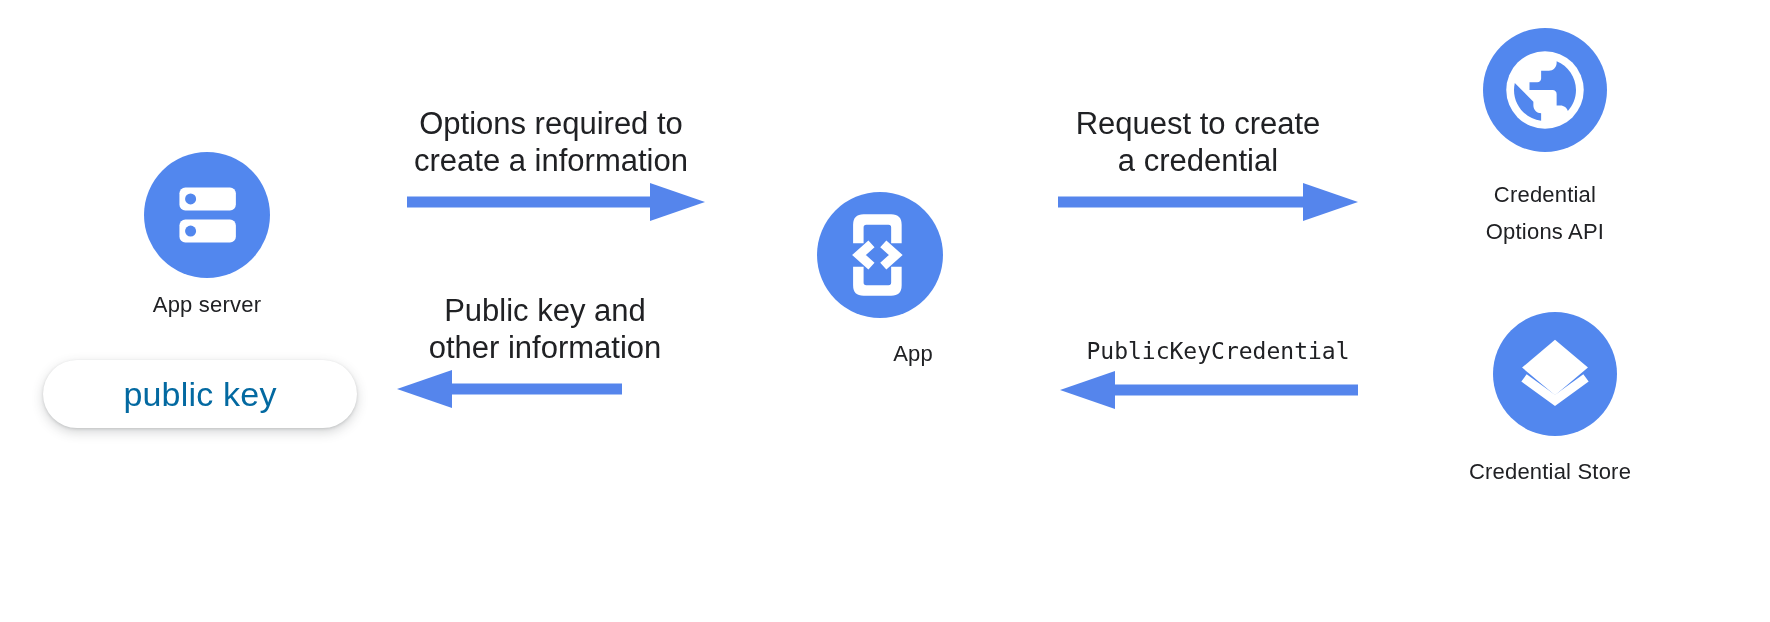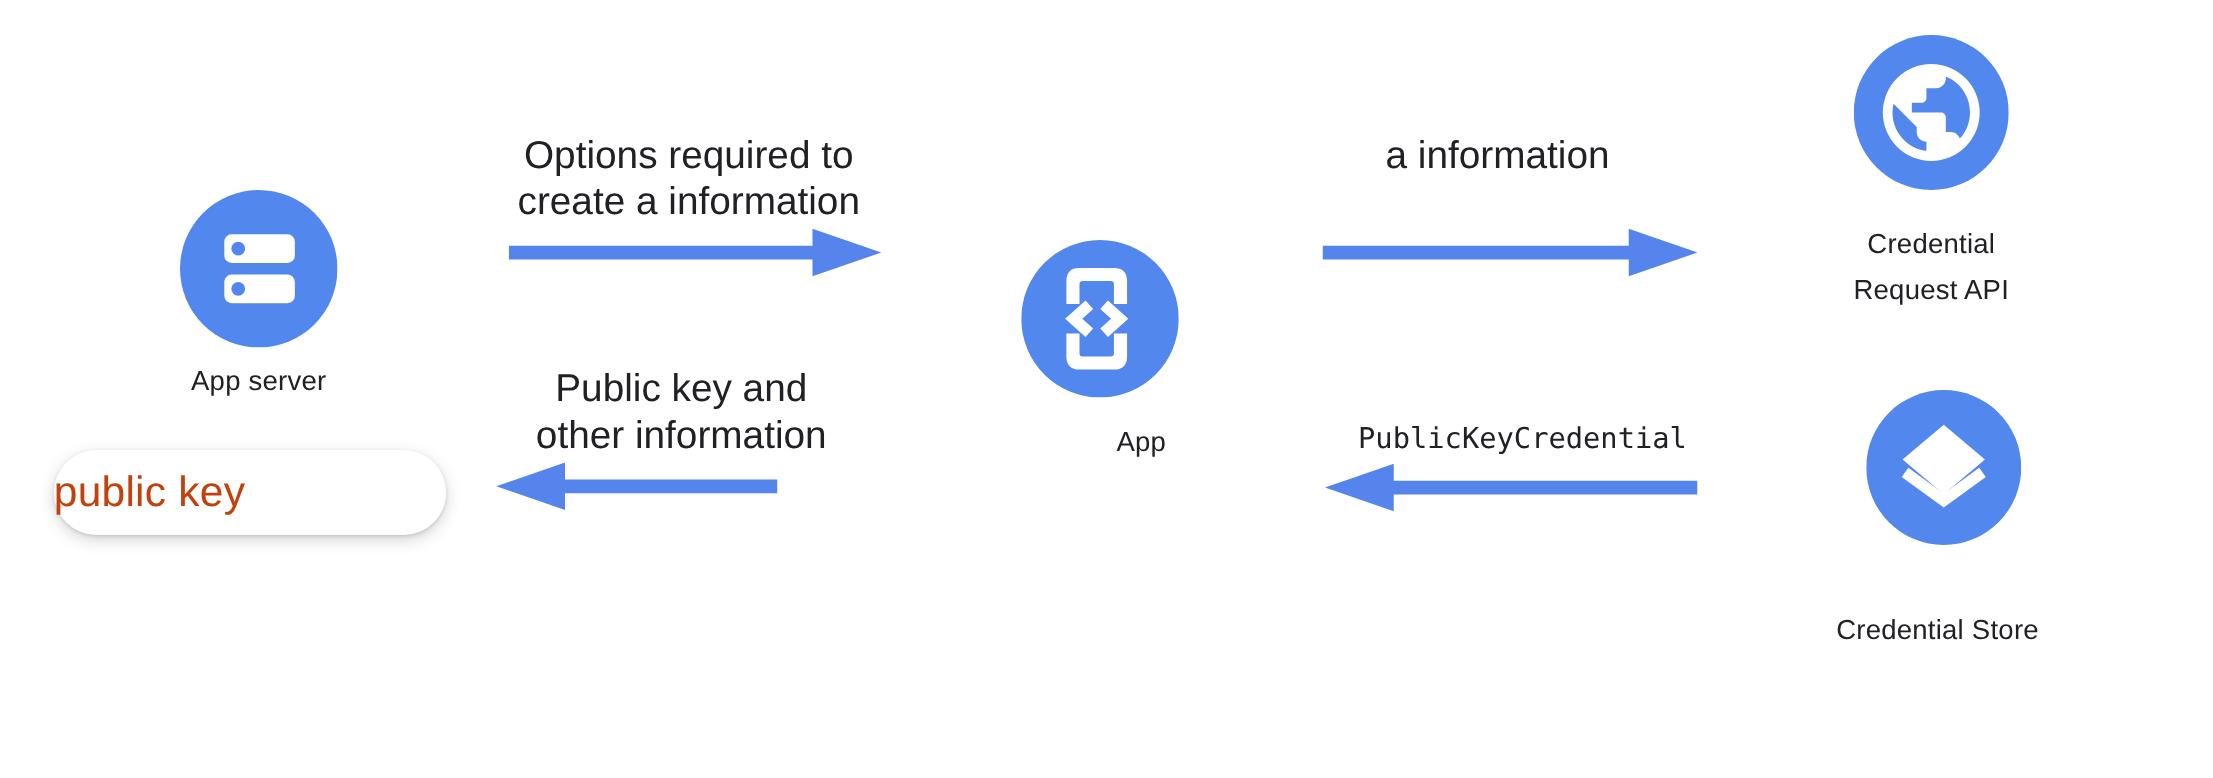--- a/index.html
+++ b/index.html
@@ -13,24 +13,24 @@
     color:#202124;letter-spacing:.2px;
   }
   .flow-label{
     width:300px;text-align:center;font-size:31px;line-height:37px;font-weight:400;
     color:#202124;
   }
   .flow-label.mono{
     width:380px;font-family:"DejaVu Sans Mono",monospace;font-size:23px;line-height:36px;
   }
   .pill{
-    display:flex;align-items:center;justify-content:flex-start;
+    display:flex;align-items:center;justify-content:center;
     background:#ffffff;border-radius:999px;
     box-shadow:0 1px 3px rgba(60,64,67,.18), 0 4px 12px rgba(60,64,67,.22);
-    font-size:34px;font-weight:500;color:#c2410c;letter-spacing:.2px;
+    font-size:34px;font-weight:500;color:#0369a1;letter-spacing:.2px;
   }
   svg{display:block;}
 </style>
 </head>
 <body>
 
 <div class="canvas">
 
   <svg class="abs" style="left:144px;top:152px;" width="126" height="126" viewBox="0 0 96 96" aria-hidden="true">
     <circle cx="48" cy="48" r="48" fill="#5287EE"></circle>
@@ -65,21 +65,22 @@
   <svg class="abs" style="left:817px;top:192px;" width="126" height="126" viewBox="0 0 96 96" aria-hidden="true">
     <circle cx="48" cy="48" r="48" fill="#5287EE"></circle>
     <path fill="#ffffff" d="M27.5 39 L27.5 25 Q27.5 17 35.5 17 L56.5 17 Q64.5 17 64.5 25 L64.5 39 L56.5 39 L56.5 27 Q56.5 25 54.5 25 L37.5 25 Q35.5 25 35.5 27 L35.5 39 Z"></path>
     <path fill="#ffffff" d="M27.5 57 L27.5 71 Q27.5 79 35.5 79 L56.5 79 Q64.5 79 64.5 71 L64.5 57 L56.5 57 L56.5 69 Q56.5 71 54.5 71 L37.5 71 Q35.5 71 35.5 69 L35.5 57 Z"></path>
     <polyline points="41.5,39.5 32,48 41.5,56.5" fill="none" stroke="#ffffff" stroke-width="7"></polyline>
     <polyline points="50.5,39.5 60,48 50.5,56.5" fill="none" stroke="#ffffff" stroke-width="7"></polyline>
   </svg>
   <div class="abs node-label" style="left:763px;top:335px;">App</div>
 
   <div class="abs flow-label" style="left:1048px;top:105px;">
-    <div>a information</div>
+    <div>Request to create</div>
+    <div>a credential</div>
   </div>
   <svg class="abs" style="left:1058px;top:181px;" width="300" height="42" viewBox="0 0 300 42" aria-hidden="true">
     <line x1="0" y1="21" x2="250" y2="21" stroke="#5585EC" stroke-width="11"></line>
     <polygon points="245,2 300,21 245,40" fill="#5585EC"></polygon>
   </svg>
 
   <div class="abs flow-label mono" style="left:1028px;top:333px;">
     <div>PublicKeyCredential</div>
   </div>
   <svg class="abs" style="left:1060px;top:369px;" width="298" height="42" viewBox="0 0 298 42" aria-hidden="true">
@@ -90,23 +91,23 @@
   <svg class="abs" style="left:1483px;top:28px;" width="124" height="124" viewBox="0 0 96 96" aria-hidden="true">
     <circle cx="48" cy="48" r="48" fill="#5287EE"></circle>
     <circle cx="48" cy="48" r="30" fill="#ffffff"></circle>
     <g transform="translate(12 12) scale(3)" fill="#5287EE">
       <path d="M11 19.93c-3.95-.49-7-3.85-7-7.93 0-.62.08-1.21.21-1.79L9 15v1c0 1.1.9 2 2 2v1.93z"></path>
       <path d="M17.9 17.39c-.26-.81-1-1.39-1.9-1.39h-1v-3c0-.55-.45-1-1-1H8v-2h2c.55 0 1-.45 1-1V7h2c1.1 0 2-.9 2-2v-.41c2.93 1.19 5 4.06 5 7.41 0 2.08-.8 3.97-2.1 5.39z"></path>
     </g>
   </svg>
   <div class="abs node-label" style="left:1395px;top:176px;line-height:37px;">
     <div>Credential</div>
-    <div>Request API</div>
+    <div>Options API</div>
   </div>
 
   <svg class="abs" style="left:1493px;top:312px;" width="124" height="124" viewBox="0 0 96 96" aria-hidden="true">
     <circle cx="48" cy="48" r="48" fill="#5287EE"></circle>
     <polygon points="48,21.5 73.5,43 48,64.5 22.5,43" fill="#ffffff"></polygon>
     <path d="M24 51 L48 68.5 L72 51" fill="none" stroke="#ffffff" stroke-width="7"></path>
   </svg>
-  <div class="abs node-label" style="left:1400px;top:453px;margin-top:32px;">Credential Store</div>
+  <div class="abs node-label" style="left:1400px;top:453px;">Credential Store</div>
 
 </div>
 
 </body></html>

